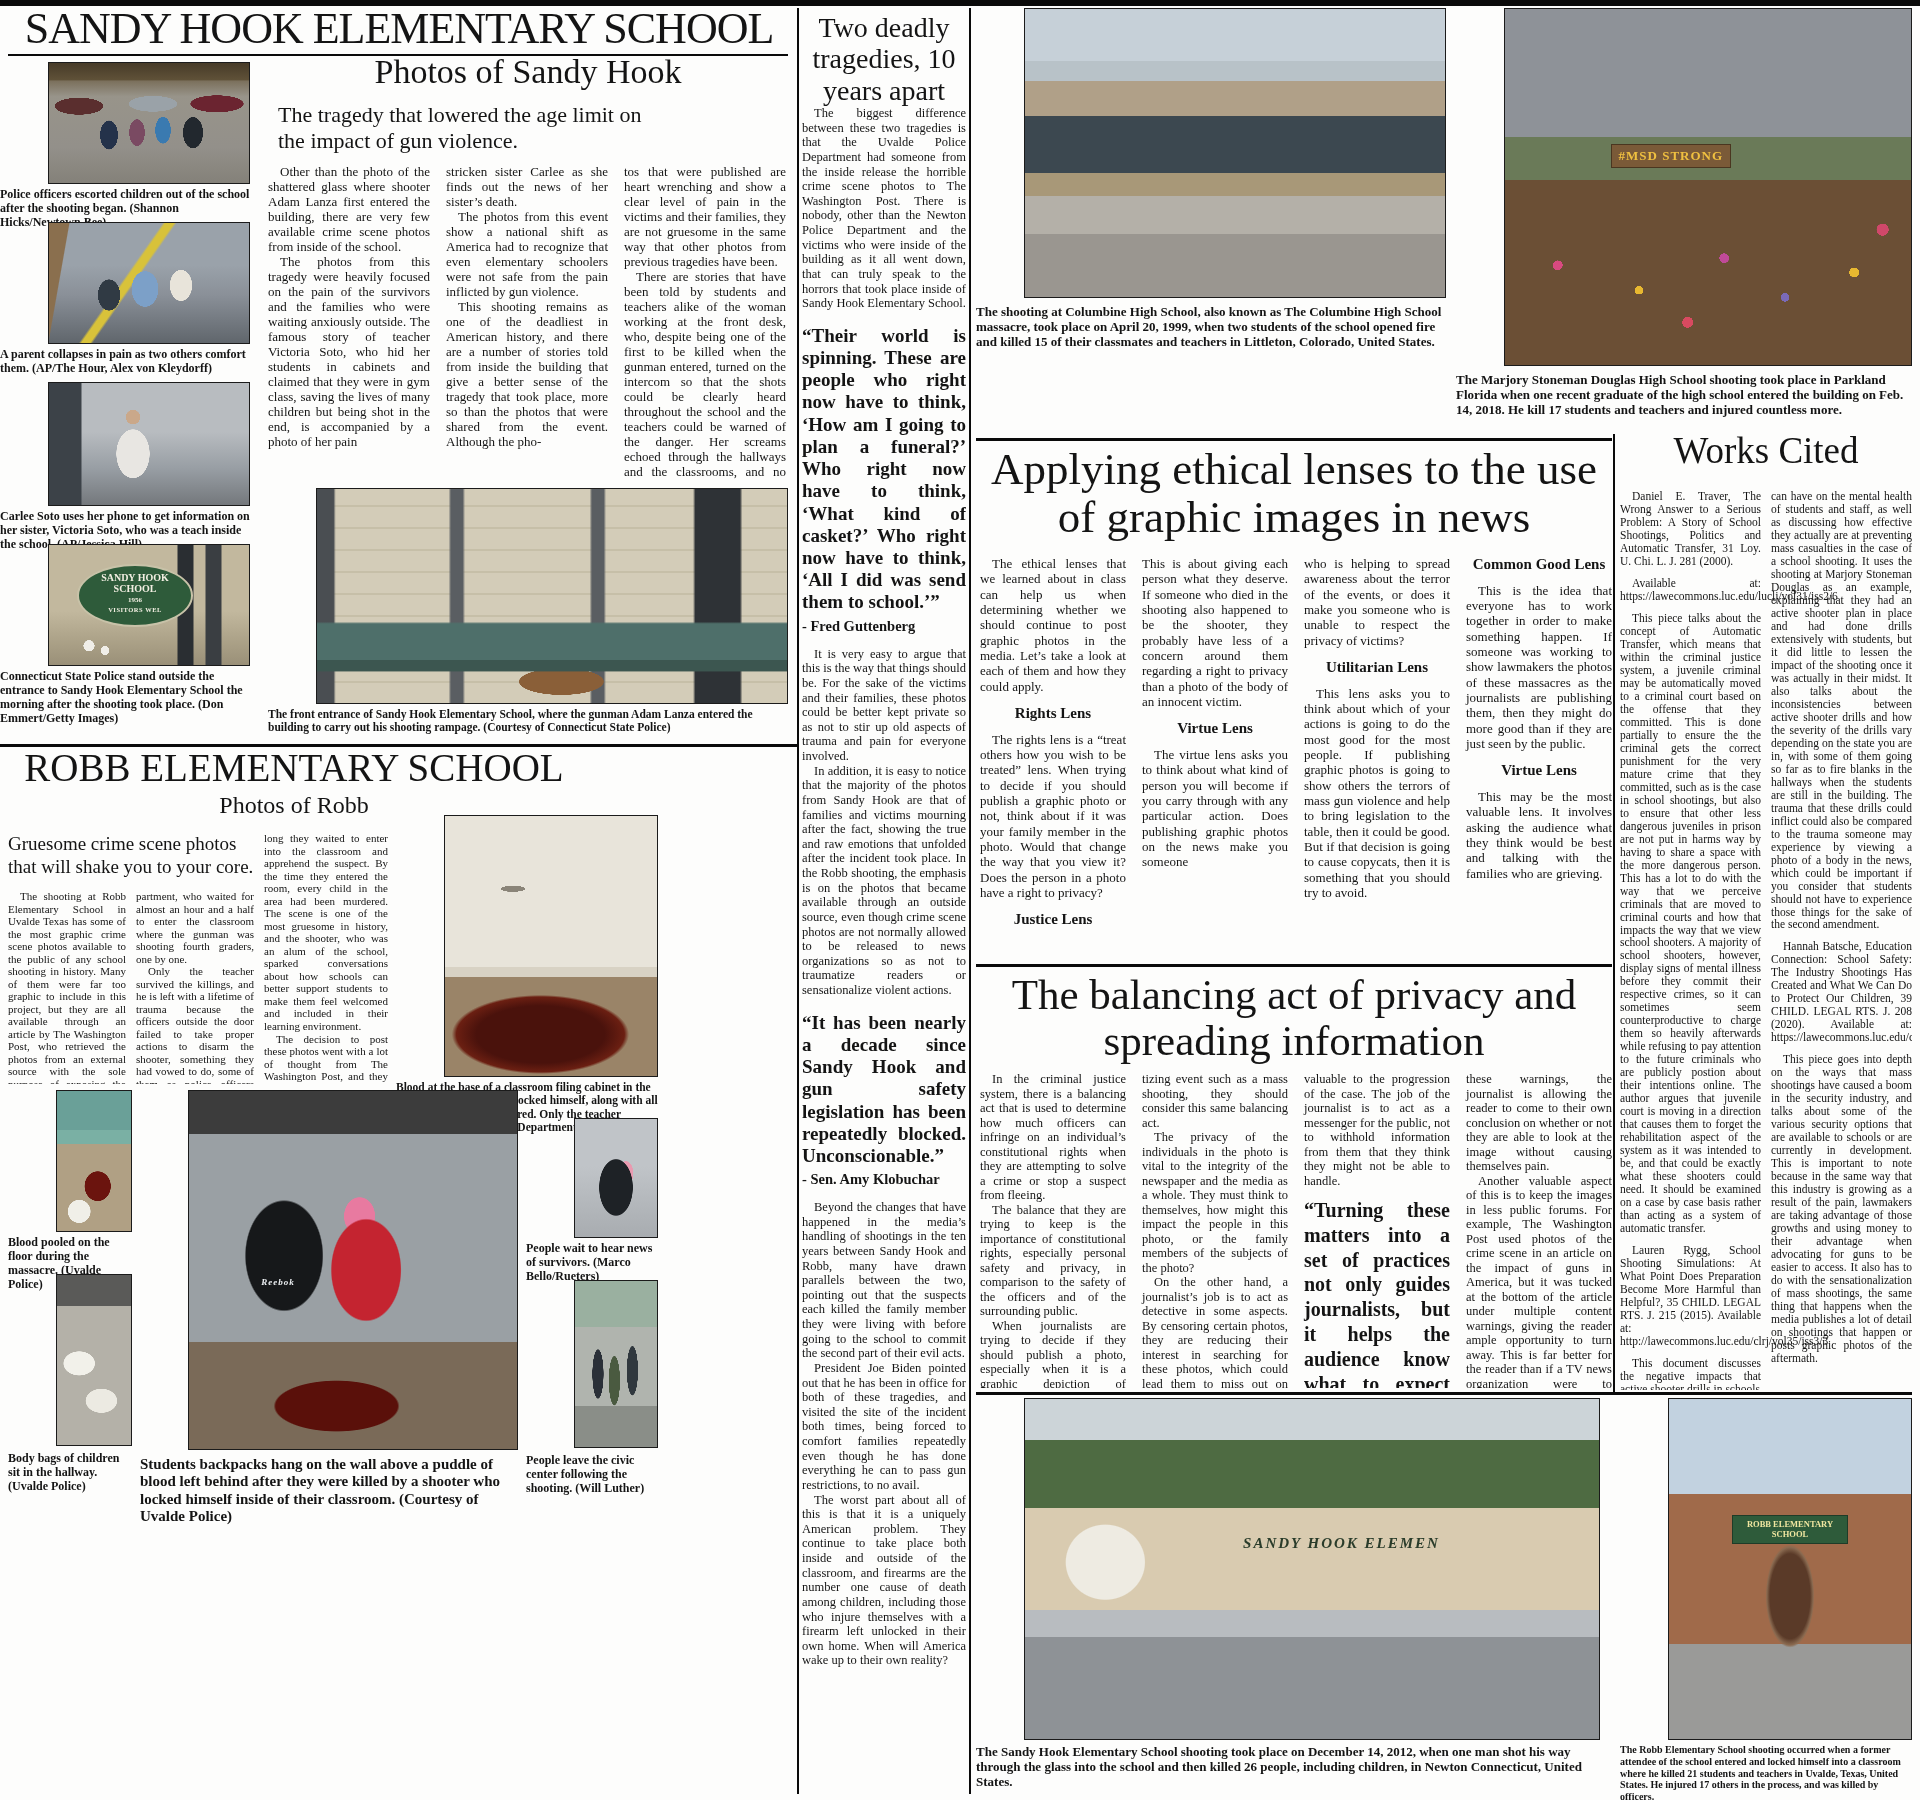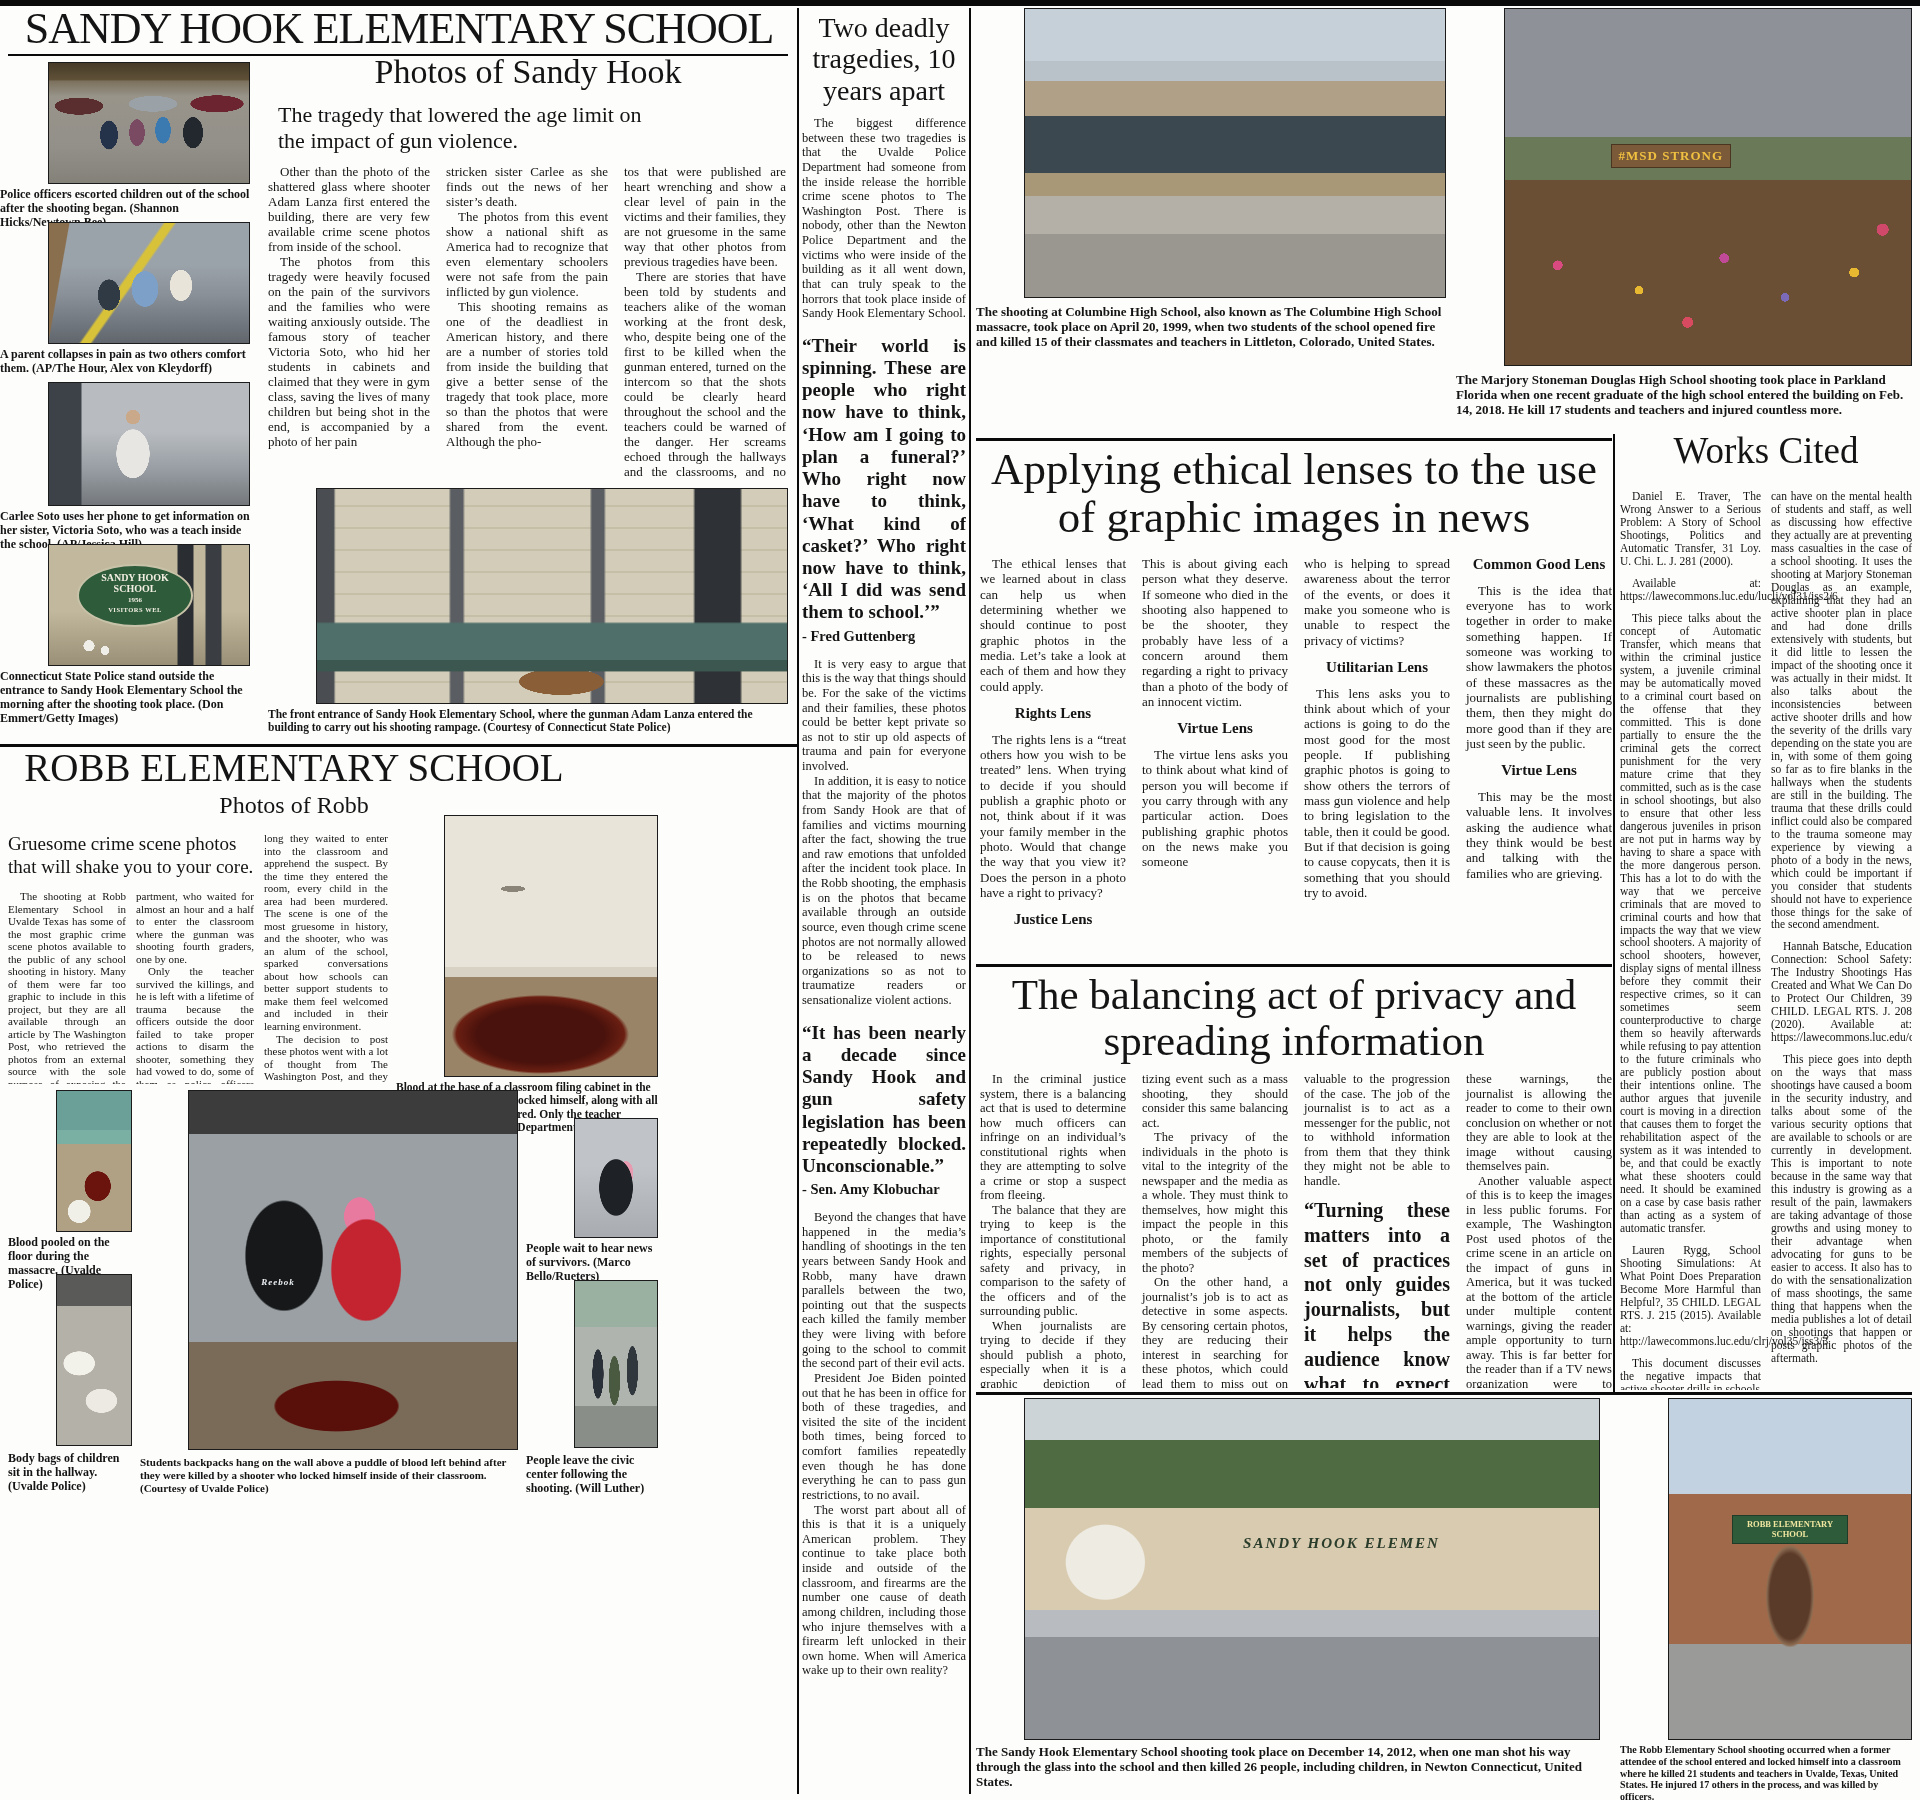--- a/index.html
+++ b/index.html
@@ -52,27 +52,27 @@
   #robb-c2{position:absolute;left:136px;top:890px;width:118px;height:194px;}
   #robb-c3{position:absolute;left:264px;top:832px;width:124px;height:252px;}
   .robbcol{font-size:11px;line-height:1.14;overflow:hidden;}
   #f-cabinet{left:396px;top:815px;width:262px;}
   #f-cabinet .phwrap{left:0;top:0;width:262px;height:262px;}
   #f-cabinet figcaption{top:266px;font-size:11.5px;}
 
   
   #f-bloodfloor{left:8px;top:1090px;width:124px;} #f-bloodfloor .phwrap{left:0;top:0;width:124px;height:142px;} #f-bloodfloor figcaption{top:146px;}
   #f-bodybags{left:8px;top:1274px;width:124px;} #f-bodybags .phwrap{left:0;top:0;width:124px;height:172px;} #f-bodybags figcaption{top:178px;}
-  #f-backpacks{left:140px;top:1090px;width:378px;} #f-backpacks .phwrap{left:0;top:0;width:378px;height:360px;} #f-backpacks figcaption{top:366px;font-size:11px;}
+  #f-backpacks{left:140px;top:1090px;width:378px;} #f-backpacks .phwrap{left:0;top:0;width:378px;height:360px;} #f-backpacks figcaption{top:366px;font-size:15px;}
   #f-wait{left:526px;top:1118px;width:132px;} #f-wait .phwrap{left:0;top:0;width:132px;height:120px;} #f-wait figcaption{top:124px;}
   #f-civic{left:526px;top:1280px;width:132px;} #f-civic .phwrap{left:0;top:0;width:132px;height:168px;} #f-civic figcaption{top:174px;}
 
   
   #midcol{position:absolute;left:802px;top:12px;width:164px;height:1782px;overflow:hidden;}
-  #midcol h2{font-size:28px;line-height:1.12;text-align:center;margin-bottom:10px;}
+  #midcol h2{font-size:28px;line-height:1.12;text-align:center;}
   #midcol{font-size:12.5px;line-height:1.17;}
   .pull{font-weight:bold;font-size:19px;line-height:1.2;text-align:left;margin:14px 0 4px;}
   .pull-attr{font-weight:bold;font-size:14.5px;margin:2px 0 12px;text-indent:0 !important;text-align:left !important;}
 
   
   #f-columbine{left:976px;top:8px;width:470px;} #f-columbine .phwrap{left:0;top:0;width:470px;height:290px;} #f-columbine figcaption{top:296px;font-size:13px;}
   #f-msd{left:1456px;top:8px;width:456px;} #f-msd .phwrap{left:0;top:0;width:456px;height:358px;} #f-msd figcaption{top:364px;font-size:13px;}
 
   
   #eth-headline{position:absolute;left:976px;top:446px;width:636px;font-size:45px;line-height:1.06;text-align:center;}

